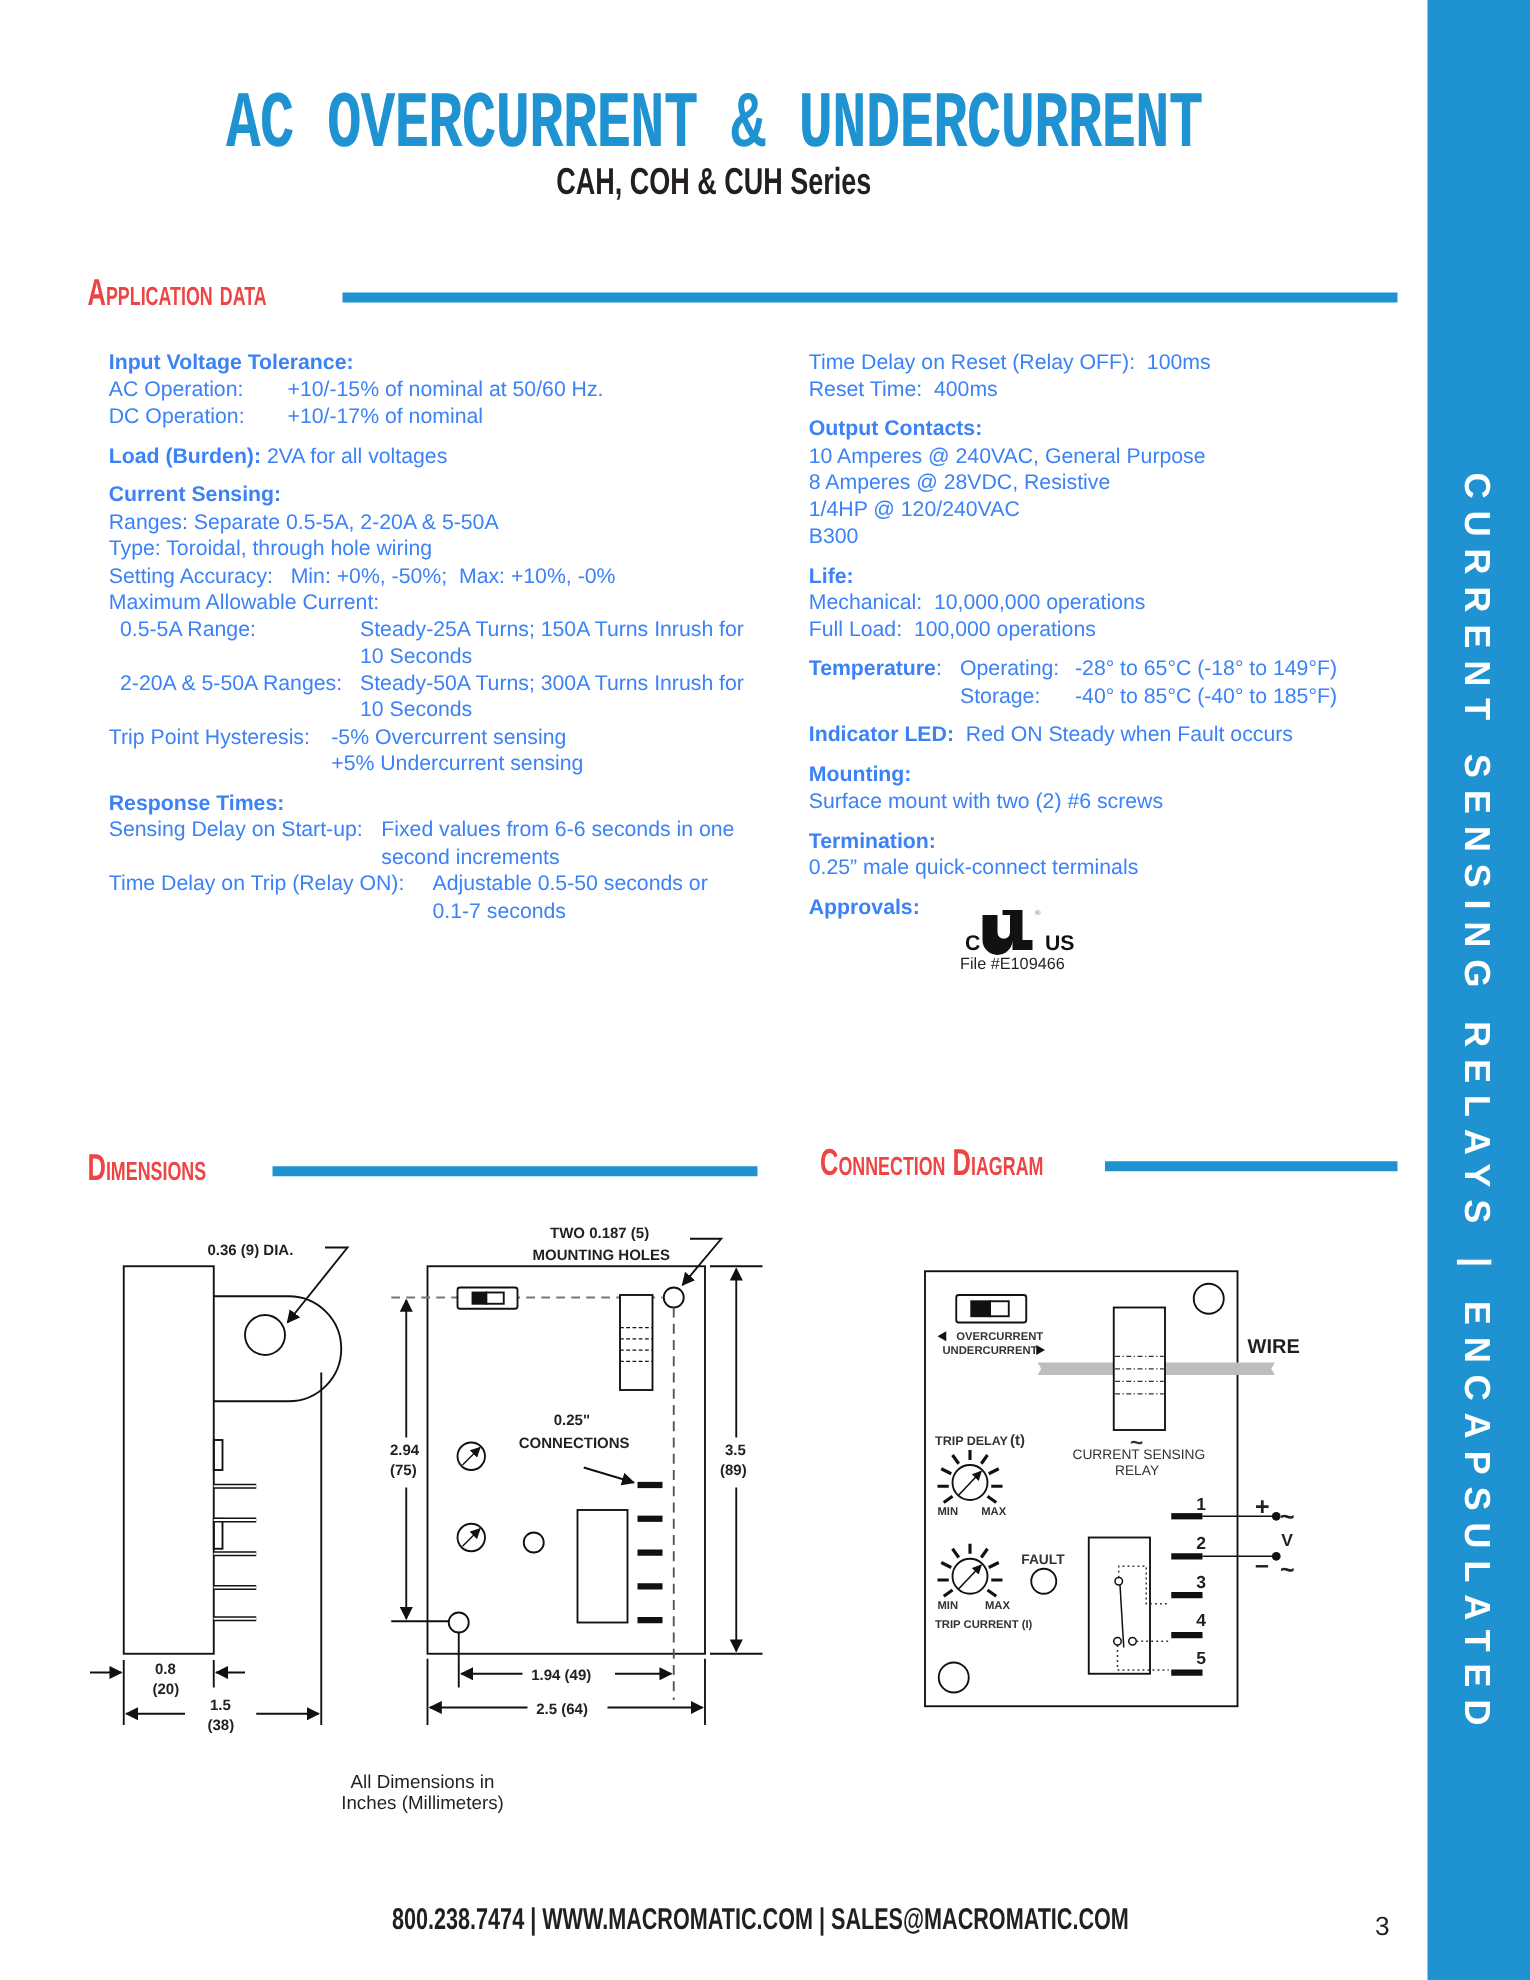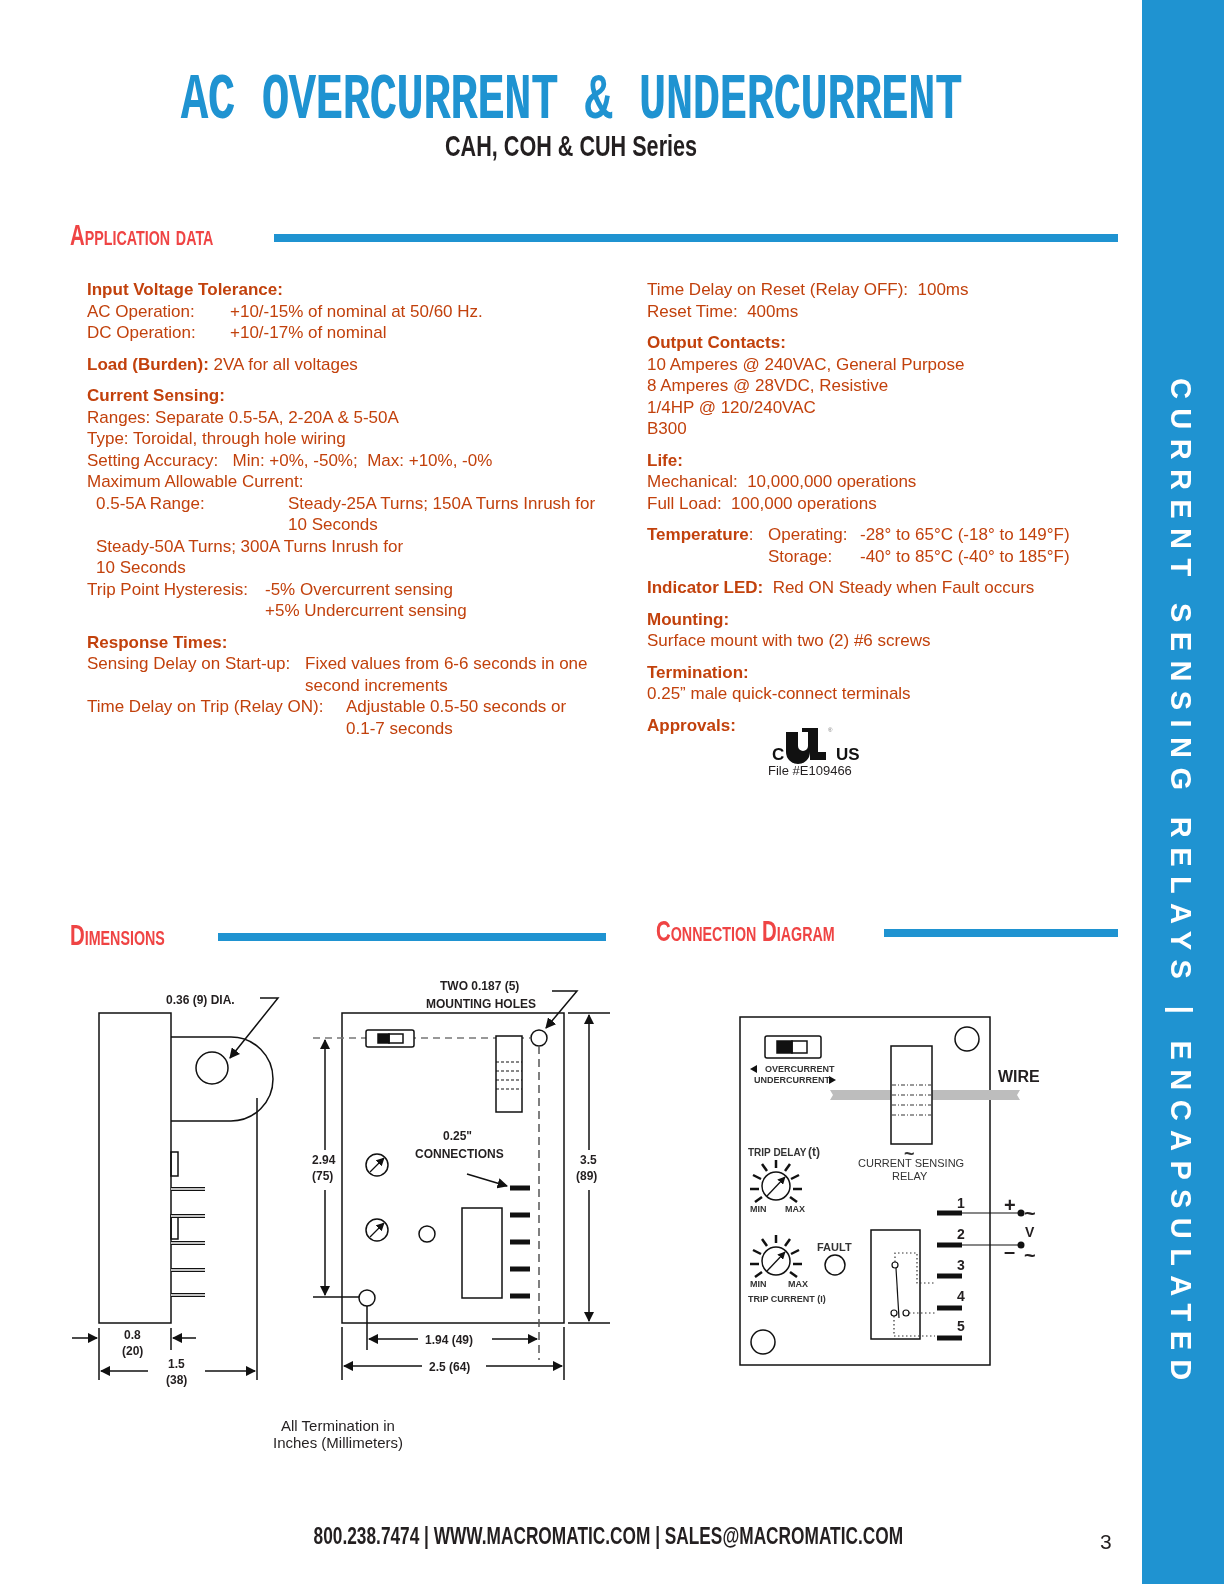--- a/index.html
+++ b/index.html
@@ -5,21 +5,21 @@
   html, body { margin:0; padding:0; }
   body { width:1224px; height:1584px; position:relative; background:#ffffff; font-family:"Liberation Sans", sans-serif; color:#231f20; overflow:hidden; }
   .abs { position:absolute; }
   #title { left:0; width:1142px; top:66px; text-align:center; color:#1f93d1; font-size:64px; font-weight:bold; letter-spacing:-1px; line-height:70px;font-family:Liberation Mono, monospace; }
   #title span { display:inline-block; transform:scaleX(0.72); transform-origin:center; white-space:nowrap; }
   #subtitle { left:0; width:1142px; top:128px; text-align:center; font-size:30px; font-weight:bold; color:#231f20; line-height:36px; }
   #subtitle span { display:inline-block; transform:scaleX(0.72); transform-origin:center; white-space:nowrap; }
   .sec-head { font-size:30px; font-weight:bold; color:#ef4444; white-space:nowrap; }
   .sec-head span { display:inline-block; transform:scaleX(0.68); transform-origin:left center; font-variant:small-caps; }
   .rule { height:8px; background:#1f93d1; }
-  .spec { font-size:17px; line-height:21.5px; color:#c2410c; }
+  .spec { font-size:17px; line-height:21.5px; color:#3b82f6; }
   .spec b { font-weight:bold; }
   .blk { margin-bottom:10px; }
   .row { display:flex; }
   .sidebar { left:1142px; top:0; width:82px; height:1584px; background:#1f93d1; }
   .side-text { position:absolute; left:1161px; top:378px; width:40px; height:825px; }
   .side-text span { position:absolute; left:0; top:0; width:825px; height:40px; transform:rotate(90deg) translate(0,-40px); transform-origin:left top; color:#fff; font-weight:bold; font-size:29px; letter-spacing:9.4px; white-space:nowrap; line-height:40px; }
   #footer { left:0; width:1224px; top:1522px; text-align:center; }
   #footer .contact { display:inline-block; font-size:24px; font-weight:bold; transform:scaleX(0.72); white-space:nowrap; position:relative; left:-4px; }
   #pagenum { left:1100px; top:1530px; font-size:21px; }
   svg text { font-family:"Liberation Sans", sans-serif; }
@@ -57,20 +57,21 @@
     <div><b>Current Sensing:</b></div>
     <div>Ranges: Separate 0.5-5A, 2-20A &amp; 5-50A</div>
     <div>Type: Toroidal, through hole wiring</div>
     <div style="white-space:pre">Setting Accuracy:   Min: +0%, -50%;  Max: +10%, -0%</div>
     <div>Maximum Allowable Current:</div>
     <div class="row" style="padding-left:9px">
         <span style="width:192px; flex:none">0.5-5A Range:</span>
         <span style="width:330px">Steady-25A Turns; 150A Turns Inrush for 10 Seconds</span>
       </div>
     <div class="row" style="padding-left:9px">
+        <span style="width:192px; flex:none">2-20A &amp; 5-50A Ranges:</span>
         <span style="width:330px">Steady-50A Turns; 300A Turns Inrush for 10 Seconds</span>
       </div>
     <div class="row">
         <span style="width:178px; flex:none">Trip Point Hysteresis:</span>
         <span>-5% Overcurrent sensing</span>
       </div>
     <div style="padding-left:178px">+5% Undercurrent sensing</div>
   </div>
   <div class="blk">
     <div><b>Response Times:</b></div>
@@ -240,21 +241,21 @@
     <text x="124" y="1339">0.8</text>
     <text x="122" y="1355">(20)</text>
     <text x="168" y="1368">1.5</text>
     <text x="166" y="1384">(38)</text>
     <text x="425" y="1344">1.94 (49)</text>
     <text x="429" y="1371">2.5 (64)</text>
   </g>
 </svg>
 
 <div class="abs" style="left:238px; top:1417px; width:200px; text-align:center; font-size:15px; line-height:17px;">
-  <div>All Termination in</div>
+  <div>All Dimensions in</div>
   <div>Inches (Millimeters)</div>
 </div>
 
 <svg class="abs" style="left:730px; top:1005px;" width="330" height="370" viewBox="730 1005 330 370">
   <defs>
     <marker id="arr2" viewBox="0 0 10 10" refX="9" refY="5" markerWidth="6" markerHeight="6" orient="auto">
         <path d="M0 0 L10 5 L0 10 z" fill="#111"></path>
       </marker>
   </defs>
   <g stroke="#111" stroke-width="1.5" fill="none">

